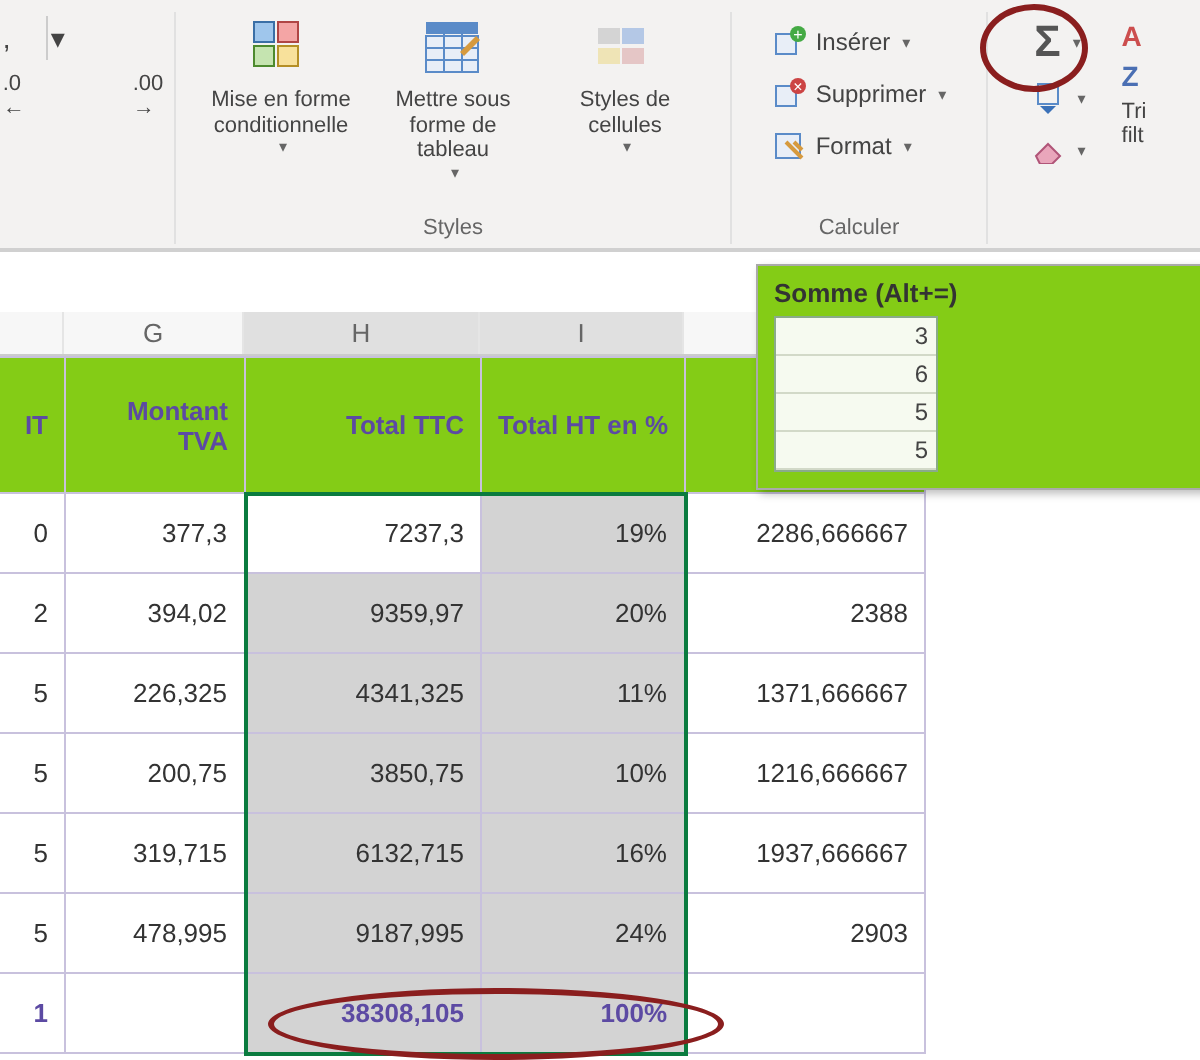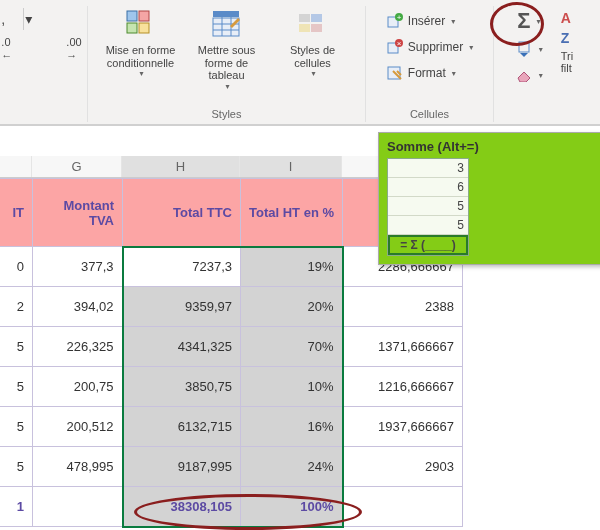--- a/index.html
+++ b/index.html
@@ -71,21 +71,21 @@
   .col-headers div {
     text-align:center; color:#666; font-size:13px; border-right:1px solid #e5e5e5;
     display:flex; align-items:center; justify-content:center; background:#f7f7f7;
   }
   table { border-collapse:collapse; table-layout:fixed;}
   td {
     border:1px solid #c8c1dd; padding:0 8px; height:40px;
     text-align:right; font-size:13px; color:#333; vertical-align:middle;
   }
   .hdr-row td {
-    background:#fca5a5; color:#5c4aa3; font-weight:bold; text-align:right;
+    background:#84cc16; color:#5c4aa3; font-weight:bold; text-align:right;
     height:68px; vertical-align:middle;
   }
   .sel { background:#d3d3d3 !important; }
   .sel-edge-left { border-left:2px solid #0a7b3f !important;}
   .sel-edge-right { border-right:2px solid #0a7b3f !important;}
   .sel-edge-top { border-top:2px solid #0a7b3f !important;}
   .sel-edge-bot { border-bottom:2px solid #0a7b3f !important;}
   .sum-row td { font-weight:bold; color:#5c4aa3;}
   .wF { width:34px;} .wG { width:90px;} .wH { width:118px;} .wI { width:102px;} .wJ { width:120px;}
   .sheet-wrapper { margin-top:30px; margin-left:-2px;}
@@ -186,21 +186,21 @@
             <svg width="16" height="16">
                 <rect x="1" y="2" width="12" height="12" fill="#e8eef7" stroke="#5a8bc8"></rect>
                 <path d="M6 6 L14 14 M10 6 L14 10" stroke="#d69a3e" stroke-width="2"></path>
               </svg>
           </span>
           <span>Format</span>
             <span class="chev">▾</span>
         </div>
       </div>
     </div>
-    <div class="group-label">Cellules</div>
+    <div class="group-label">Calculer</div>
   </div>
 
   <div class="group sigma-group" style="flex:0 0 96px; border-right:none;">
     <div class="group-content" style="gap:14px;">
       <div class="col-stack" style="align-items:center; padding-top:2px;">
         <div class="small-btn" style="padding:0 4px;">
           <span class="sigma-icon">Σ</span>
             <span class="chev">▾</span>
         </div>
         <div class="small-btn">
@@ -233,21 +233,20 @@
 </div>
 
 <div class="tooltip">
   <div class="tooltip-title">Somme (Alt+=)</div>
   <div class="tooltip-body">
     <div class="tooltip-mini">
       <div class="cell">3</div>
       <div class="cell">6</div>
       <div class="cell">5</div>
       <div class="cell">5</div>
-      <div class="fcell">= Σ (____)</div>
     </div>
   </div>
 </div>
 
 <div class="sheet-wrapper">
   <div class="col-headers">
     <div class="wF"></div>
     <div class="wG">G</div>
     <div class="wH" style="background:#e0e0e0;">H</div>
     <div class="wI" style="background:#e0e0e0;">I</div>
@@ -281,33 +280,33 @@
       <td>2</td>
       <td>394,02</td>
       <td class="sel sel-edge-left">9359,97</td>
       <td class="sel sel-edge-right">20%</td>
       <td>2388</td>
     </tr>
     <tr>
       <td>5</td>
       <td>226,325</td>
       <td class="sel sel-edge-left">4341,325</td>
-      <td class="sel sel-edge-right">70%</td>
+      <td class="sel sel-edge-right">11%</td>
       <td>1371,666667</td>
     </tr>
     <tr>
       <td>5</td>
       <td>200,75</td>
       <td class="sel sel-edge-left">3850,75</td>
       <td class="sel sel-edge-right">10%</td>
       <td>1216,666667</td>
     </tr>
     <tr>
       <td>5</td>
-      <td>200,512</td>
+      <td>319,715</td>
       <td class="sel sel-edge-left">6132,715</td>
       <td class="sel sel-edge-right">16%</td>
       <td>1937,666667</td>
     </tr>
     <tr>
       <td>5</td>
       <td>478,995</td>
       <td class="sel sel-edge-left">9187,995</td>
       <td class="sel sel-edge-right">24%</td>
       <td>2903</td>

